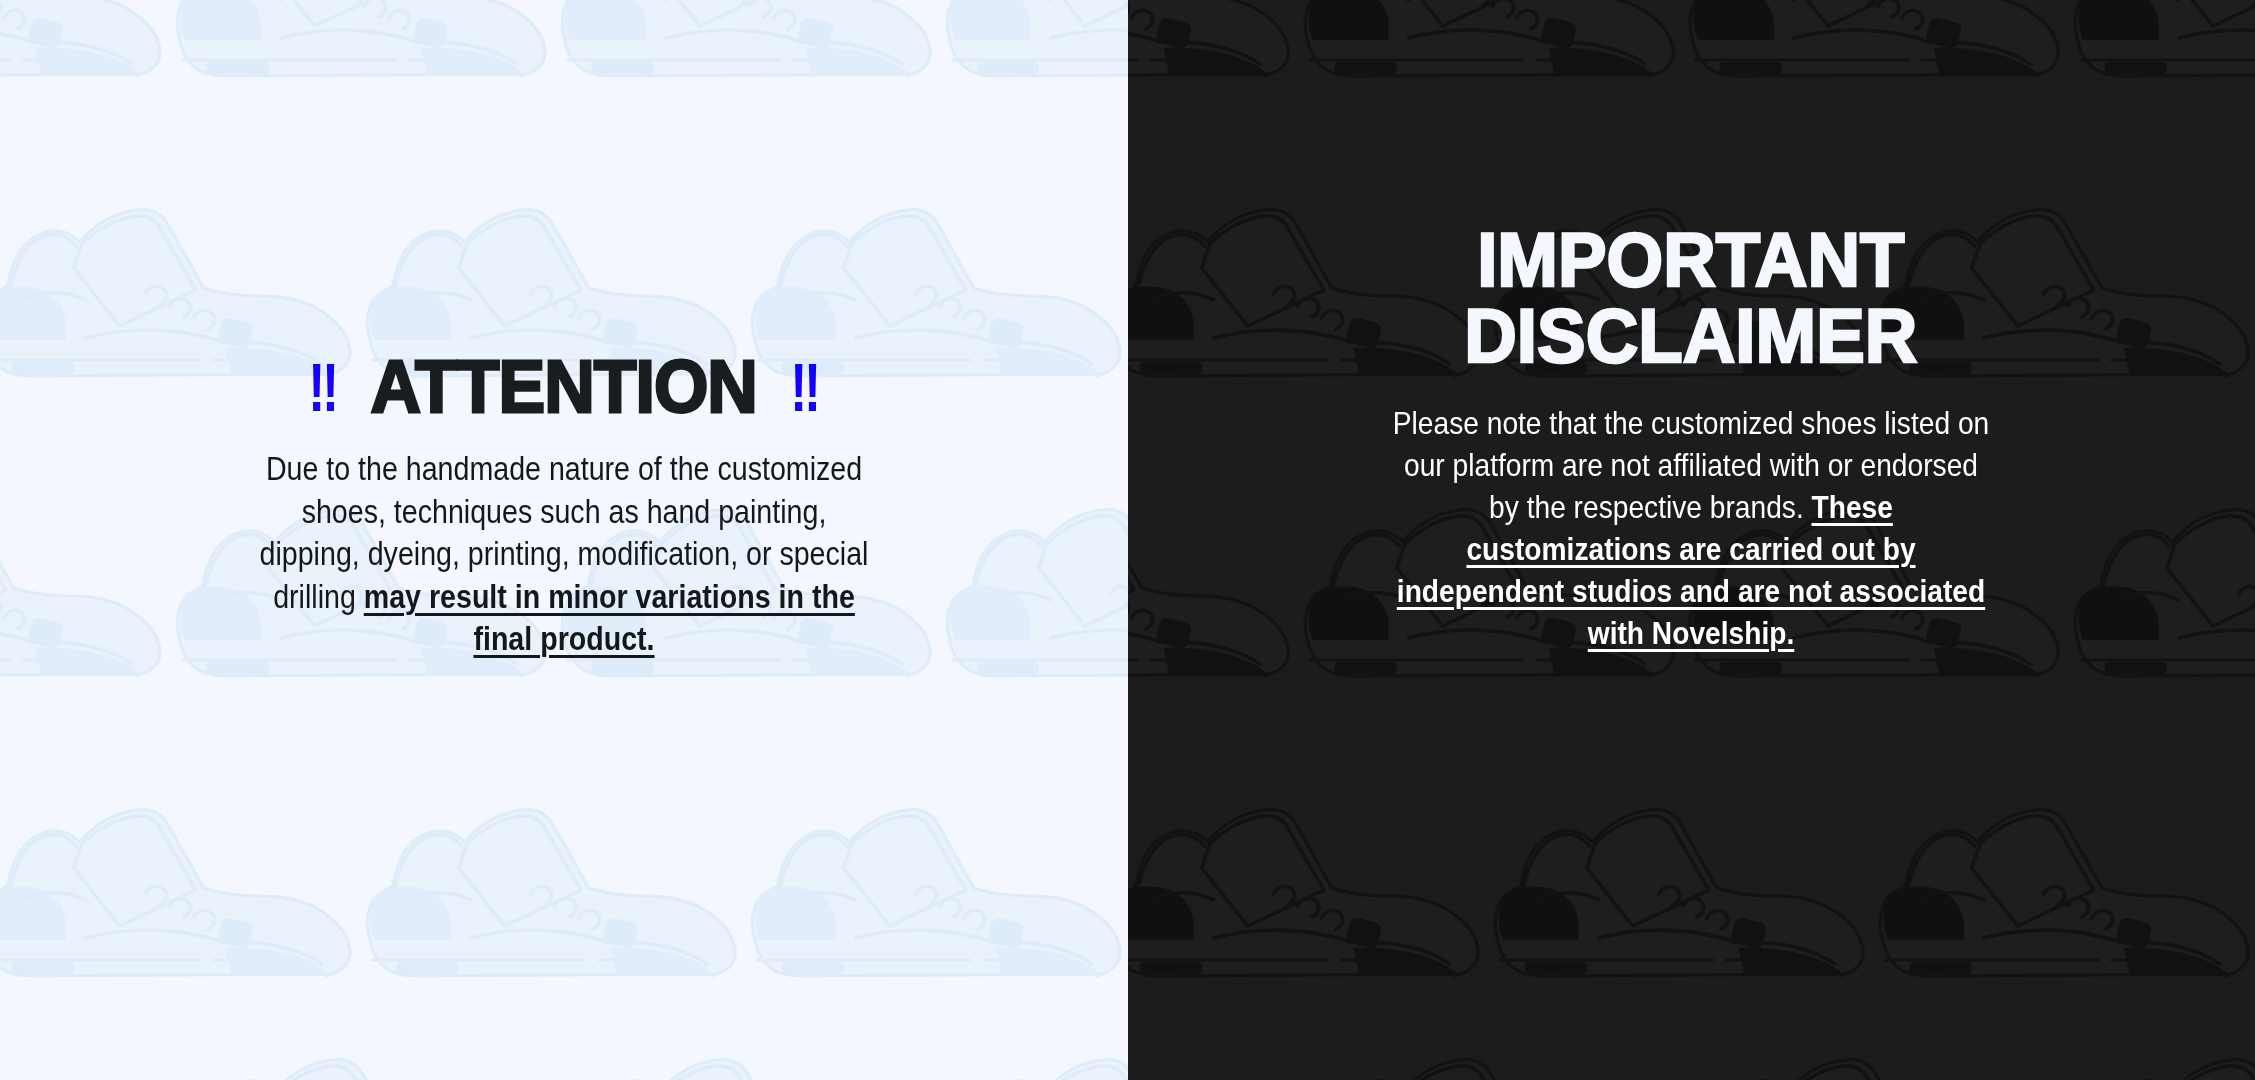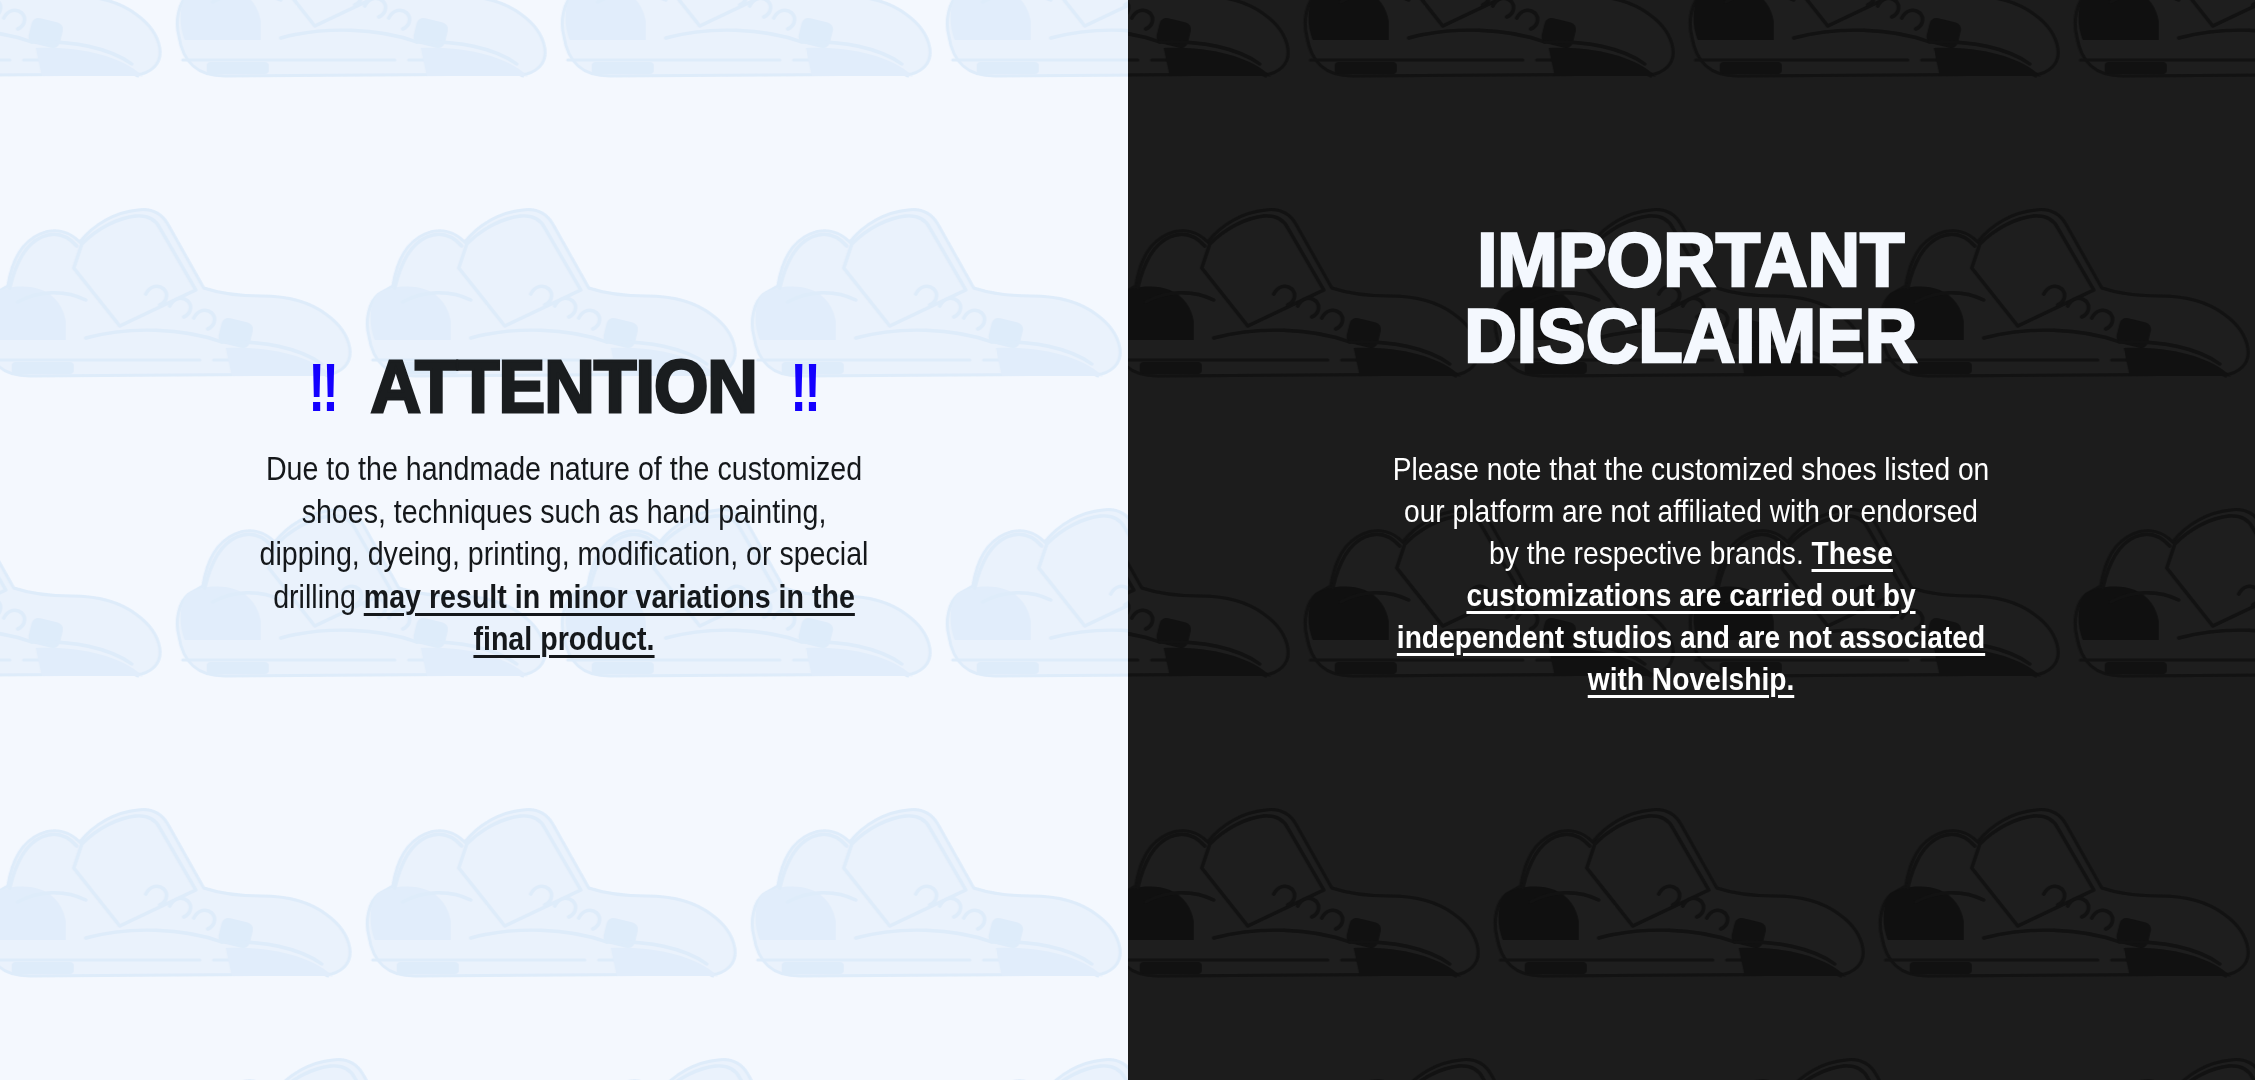--- a/index.html
+++ b/index.html
@@ -98,21 +98,21 @@
     transform-origin: top center;
   }
   .light-body .stress {
     font-weight: 700;
     text-decoration: underline;
     text-decoration-thickness: 2.5px;
     text-underline-offset: 5px;
   }
 
   
-  .panel-dark .content { padding-top: 228px; gap: 46px; }
+  .panel-dark .content { padding-top: 228px; }
 
   .disclaimer-head {
     text-align: center;
     font-family: "Liberation Sans", sans-serif;
     font-weight: 700;
     font-size: 70px;
     line-height: 70px;
     letter-spacing: 0px;
     color: #F4F8FE;
     -webkit-text-stroke: 2.4px #F4F8FE;

